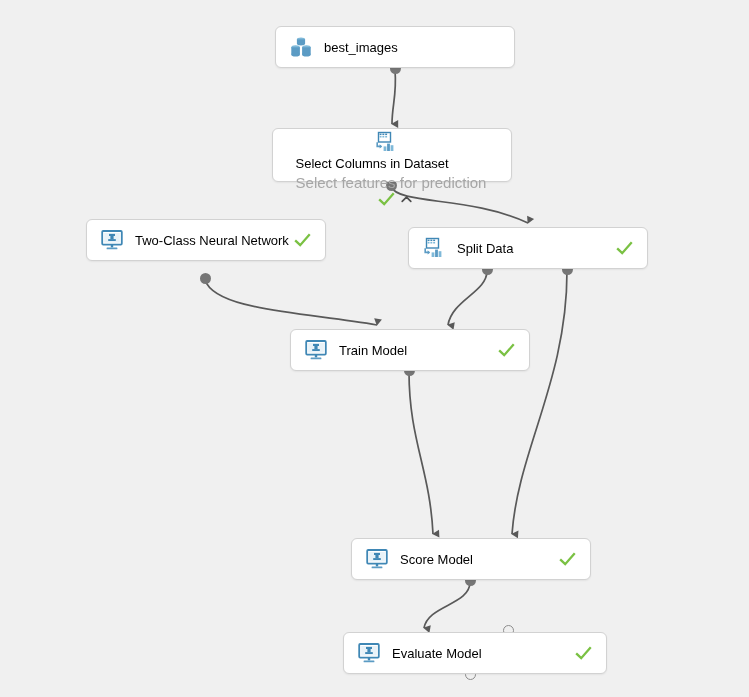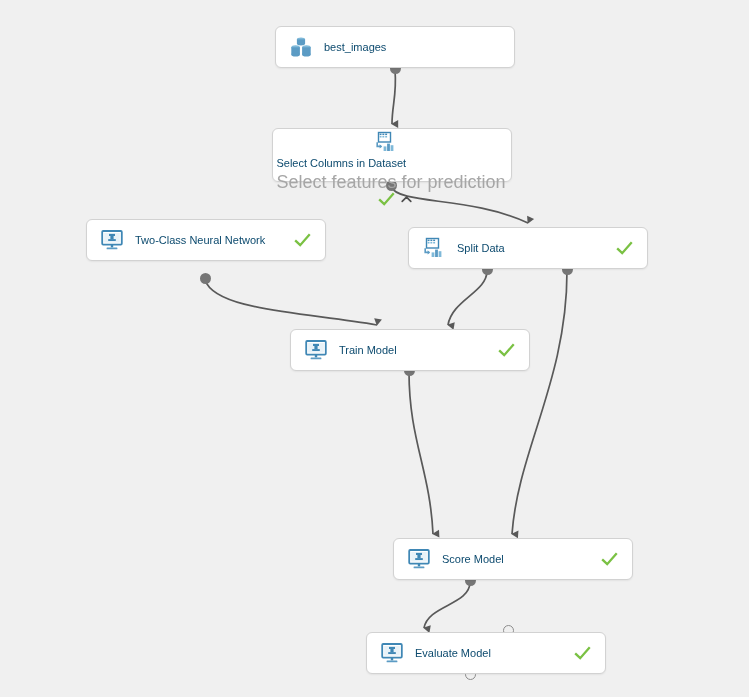--- a/index.html
+++ b/index.html
@@ -43,27 +43,27 @@
     margin-right: 10px;
   }
   .node .labels {
     flex: 1 1 auto;
     min-width: 0;
     display: flex;
     flex-direction: column;
     justify-content: center;
   }
   .node .title {
-    font-size: 11px;
-    color: #0c4a6e;
+    font-size: 13px;
+    color: #000000;
     line-height: 17px;
     white-space: nowrap;
   }
   .node .subtitle {
-    font-size: 18px;
+    font-size: 15px;
     color: #a6a6a6;
     line-height: 17px;
     white-space: nowrap;
     margin-top: 2px;
   }
   .node .status {
     flex: 0 0 auto;
     display: flex;
     align-items: center;
     gap: 5px;
@@ -247,21 +247,21 @@
           <div class="title">Train Model</div>
         </div>
         <div class="status">
           <span>
             <svg class="check" width="17" height="17" viewBox="0 0 17 17">
               <path d="M2,9.2 L6.2,13.2 L15,3.2" fill="none" stroke="#7ac143" stroke-width="2.3" stroke-linecap="square"></path>
             </svg>
           </span>
         </div>
       </div>
-      <div class="node" style="left: 351px; top: 538px; width: 240px; height: 42px; margin-left: 42px;">
+      <div class="node" style="left: 351px; top: 538px; width: 240px; height: 42px;">
         <span class="icon-wrap">
           <svg width="24" height="24" viewBox="0 0 24 24">
             <rect x="2.2" y="3.0" width="19.6" height="13.6" rx="1" fill="#ffffff" stroke="#3f87b5" stroke-width="1.8"></rect>
             <rect x="4.2" y="5.0" width="15.6" height="9.6" fill="#e8f2f8"></rect>
             <rect x="9.0" y="5.9" width="6.0" height="2.1" fill="#3f87b5"></rect>
             <rect x="10.4" y="8.0" width="3.2" height="3.1" fill="#3f87b5"></rect>
             <rect x="8.2" y="11.1" width="7.6" height="1.9" fill="#3f87b5"></rect>
             <rect x="10.8" y="16.6" width="2.4" height="2.8" fill="#3f87b5"></rect>
             <rect x="6.6" y="19.4" width="10.8" height="1.9" rx="0.6" fill="#5b9bc4"></rect>
           </svg>
@@ -270,21 +270,21 @@
           <div class="title">Score Model</div>
         </div>
         <div class="status">
           <span>
             <svg class="check" width="17" height="17" viewBox="0 0 17 17">
               <path d="M2,9.2 L6.2,13.2 L15,3.2" fill="none" stroke="#7ac143" stroke-width="2.3" stroke-linecap="square"></path>
             </svg>
           </span>
         </div>
       </div>
-      <div class="node" style="left: 366px; top: 632px; width: 240px; height: 42px;">
+      <div class="node" style="left: 343px; top: 632px; width: 264px; height: 42px;">
         <span class="icon-wrap">
           <svg width="24" height="24" viewBox="0 0 24 24">
             <rect x="2.2" y="3.0" width="19.6" height="13.6" rx="1" fill="#ffffff" stroke="#3f87b5" stroke-width="1.8"></rect>
             <rect x="4.2" y="5.0" width="15.6" height="9.6" fill="#e8f2f8"></rect>
             <rect x="9.0" y="5.9" width="6.0" height="2.1" fill="#3f87b5"></rect>
             <rect x="10.4" y="8.0" width="3.2" height="3.1" fill="#3f87b5"></rect>
             <rect x="8.2" y="11.1" width="7.6" height="1.9" fill="#3f87b5"></rect>
             <rect x="10.8" y="16.6" width="2.4" height="2.8" fill="#3f87b5"></rect>
             <rect x="6.6" y="19.4" width="10.8" height="1.9" rx="0.6" fill="#5b9bc4"></rect>
           </svg>

